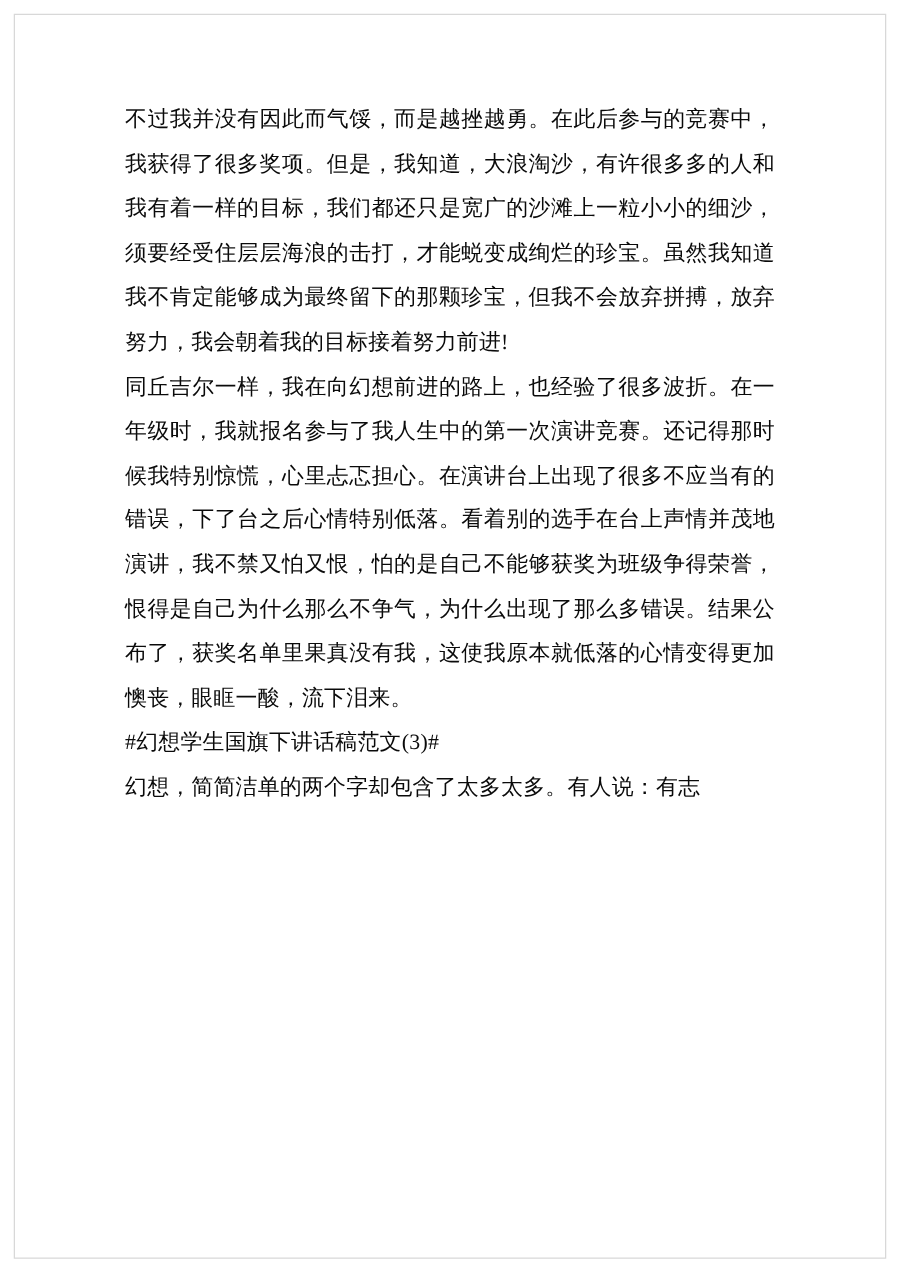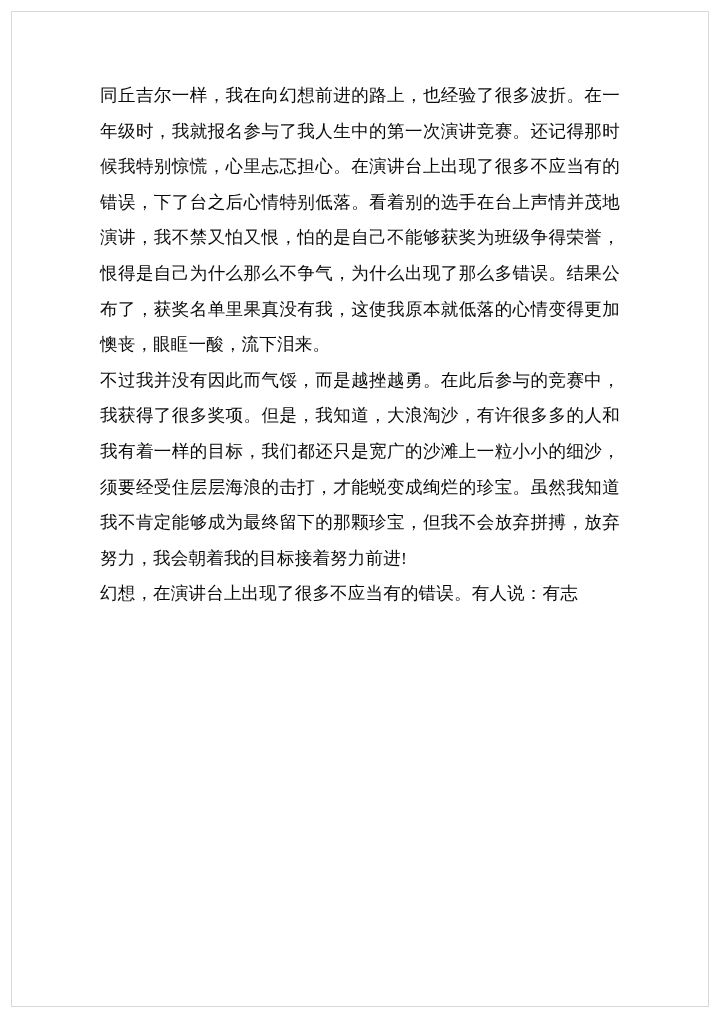--- a/index.html
+++ b/index.html
@@ -52,17 +52,18 @@
   .para.tight {
     text-align: left;
   }
 </style>
 </head>
 <body>
 
 <div class="page">
   <div class="page-border"></div>
   <div class="content">
+    <p class="para">不过我并没有因此而气馁，而是越挫越勇。在此后参与的竞赛中，我获得了很多奖项。但是，我知道，大浪淘沙，有许很多多的人和我有着一样的目标，我们都还只是宽广的沙滩上一粒小小的细沙，须要经受住层层海浪的击打，才能蜕变成绚烂的珍宝。虽然我知道我不肯定能够成为最终留下的那颗珍宝，但我不会放弃拼搏，放弃努力，我会朝着我的目标接着努力前进!</p>
     <p class="para">同丘吉尔一样，我在向幻想前进的路上，也经验了很多波折。在一年级时，我就报名参与了我人生中的第一次演讲竞赛。还记得那时候我特别惊慌，心里忐忑担心。在演讲台上出现了很多不应当有的错误，下了台之后心情特别低落。看着别的选手在台上声情并茂地演讲，我不禁又怕又恨，怕的是自己不能够获奖为班级争得荣誉，恨得是自己为什么那么不争气，为什么出现了那么多错误。结果公布了，获奖名单里果真没有我，这使我原本就低落的心情变得更加懊丧，眼眶一酸，流下泪来。</p>
-    <p class="para">不过我并没有因此而气馁，而是越挫越勇。在此后参与的竞赛中，我获得了很多奖项。但是，我知道，大浪淘沙，有许很多多的人和我有着一样的目标，我们都还只是宽广的沙滩上一粒小小的细沙，须要经受住层层海浪的击打，才能蜕变成绚烂的珍宝。虽然我知道我不肯定能够成为最终留下的那颗珍宝，但我不会放弃拼搏，放弃努力，我会朝着我的目标接着努力前进!</p>
-    <p class="para tight">幻想，在演讲台上出现了很多不应当有的错误。有人说：有志</p>
+    <p class="para tight">#幻想学生国旗下讲话稿范文(3)#</p>
+    <p class="para tight">幻想，简简洁单的两个字却包含了太多太多。有人说：有志</p>
   </div>
 </div>
 
 </body></html>

